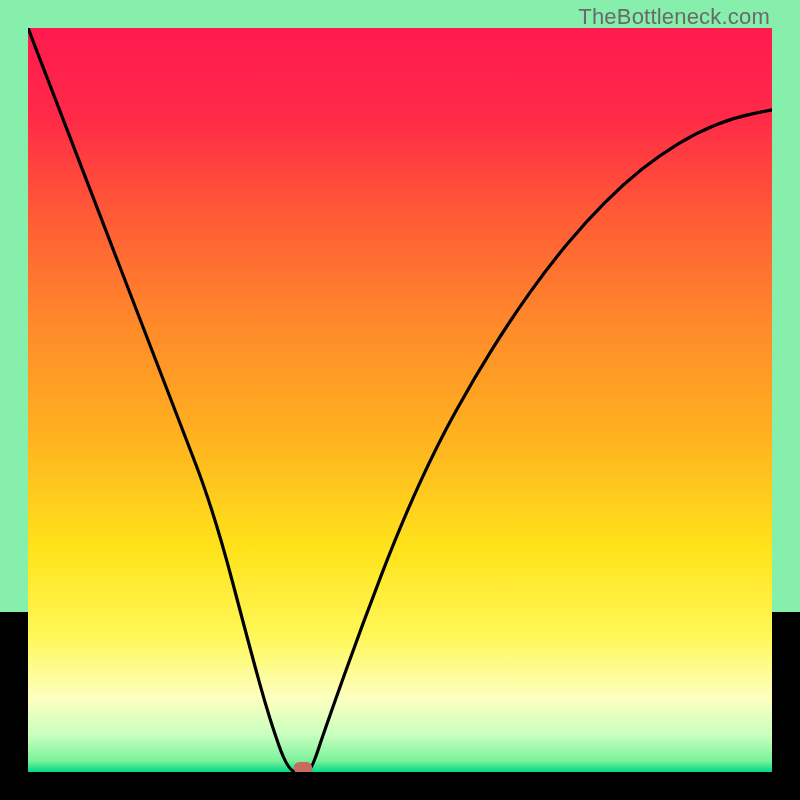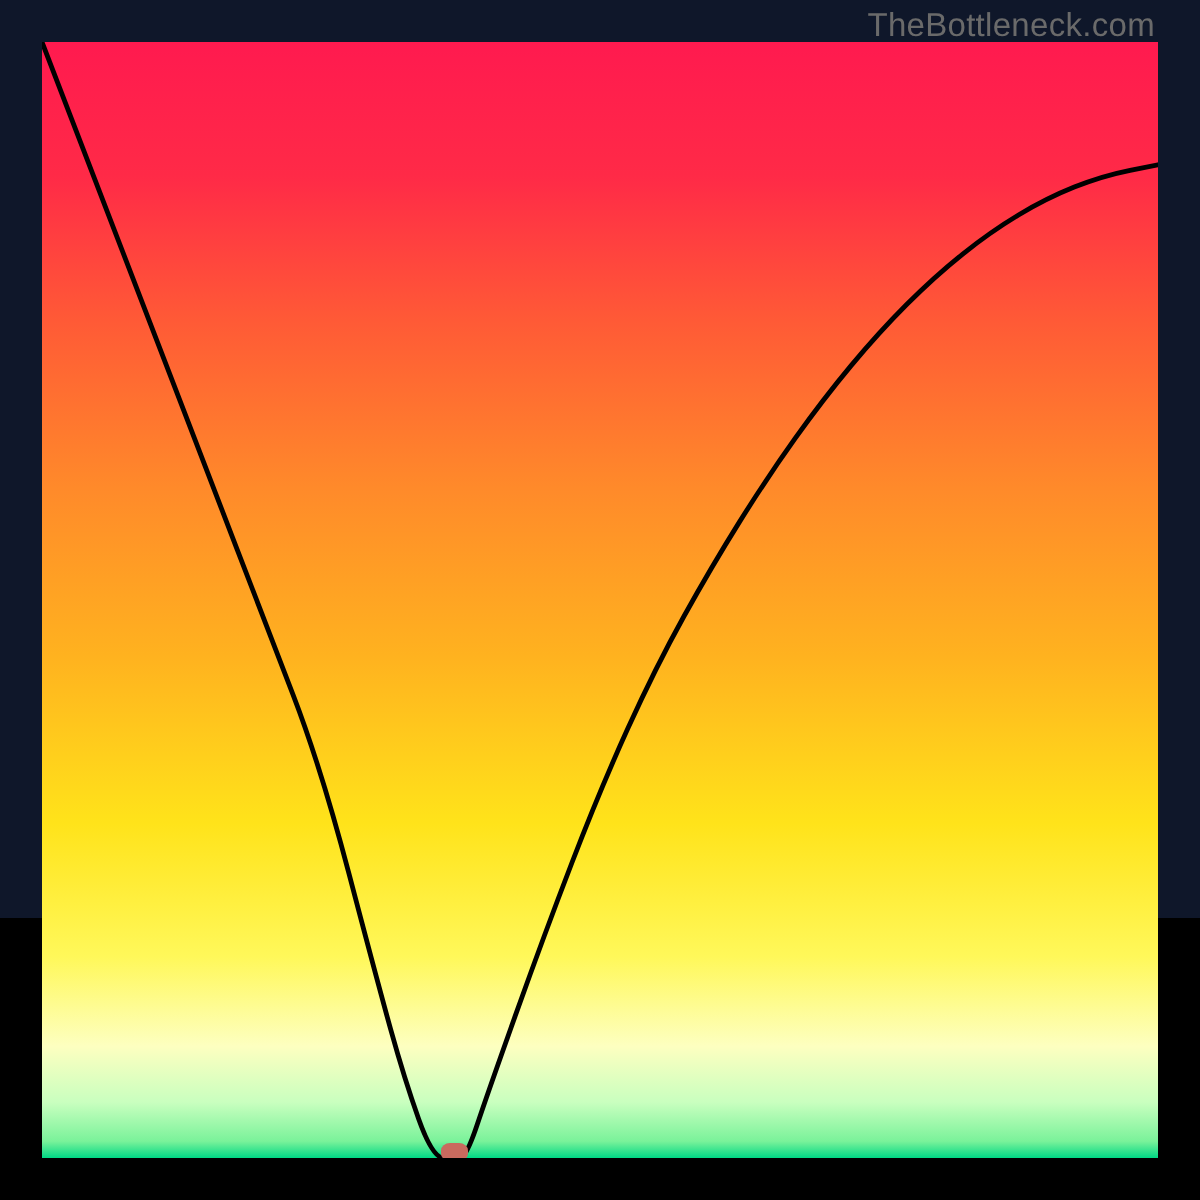--- a/index.html
+++ b/index.html
@@ -8,21 +8,21 @@
     width: 800px;
     height: 800px;
     background: #000;
     overflow: hidden;
     font-family: Arial, Helvetica, sans-serif;
   }
   .frame {
     position: relative;
     width: 800px;
     height: 612px;
-    background: #0f172a;
+    background: #86efac;
   }
   .plot-area {
     position: absolute;
     left: 28px;
     top: 28px;
     width: 744px;
     height: 744px;
     overflow: hidden;
   }
   .gradient-bg {

